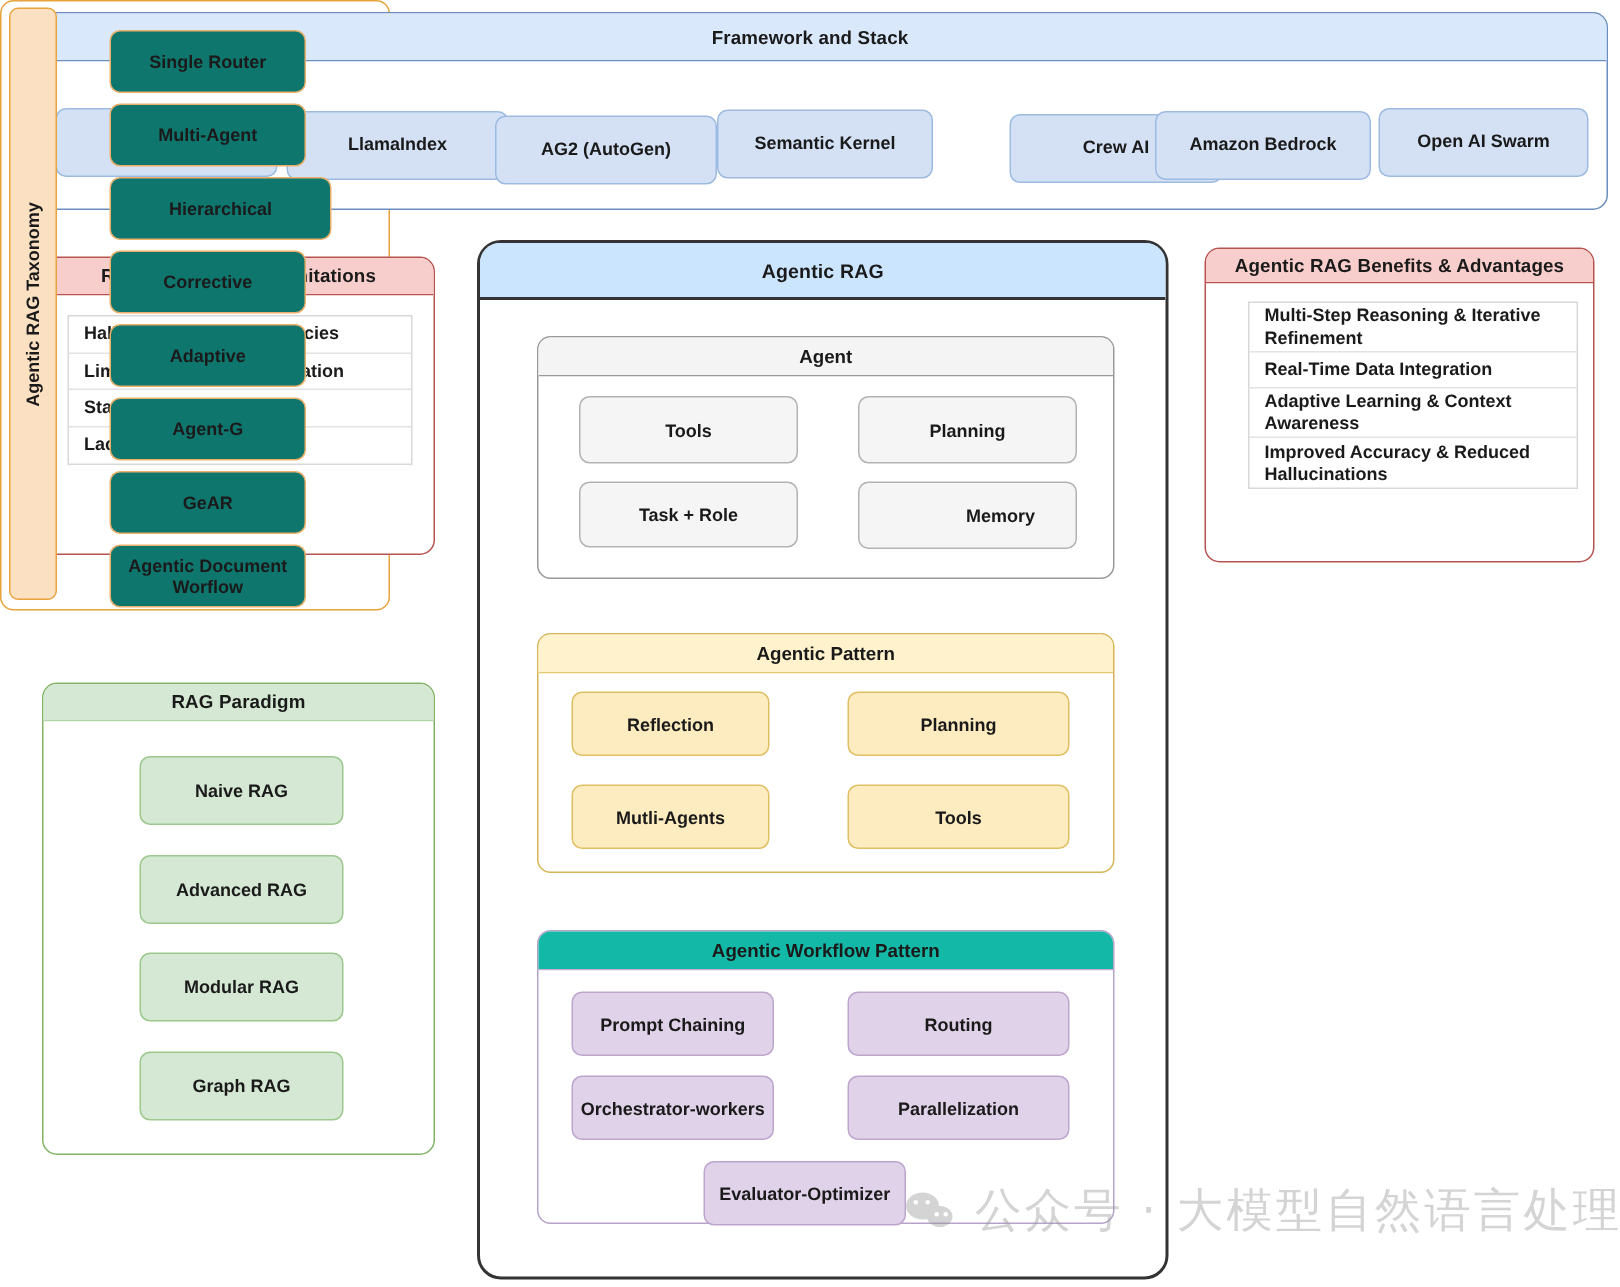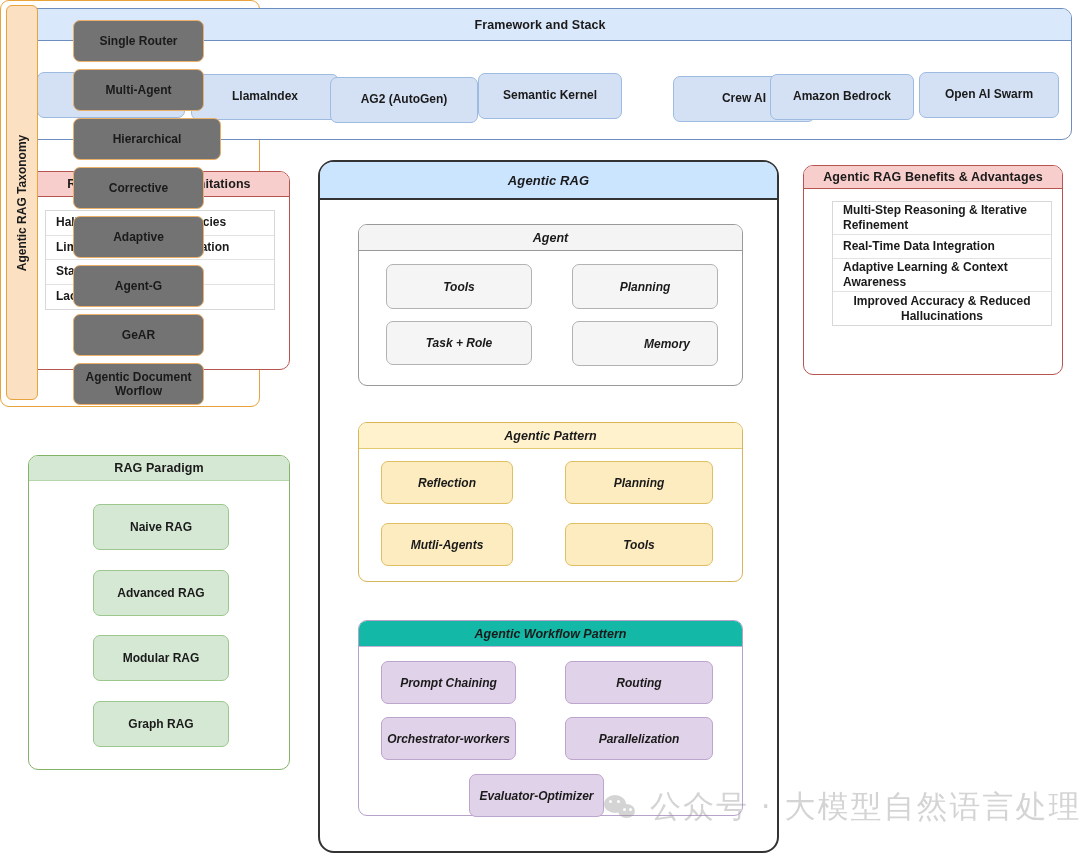--- a/index.html
+++ b/index.html
@@ -91,21 +91,20 @@
     display: flex; align-items: center; justify-content: center;
     font-size: 12px; font-weight: bold;
   }
 
   
   #agentic {
     left: 318px; top: 160px; width: 461px; height: 693px;
     border: 2.2px solid #333333;
     border-radius: 16px;
     background: #ffffff;
-    font-style: italic;
   }
   #agentic .panel-hd {
     height: 38px; background: #cce5ff;
     border-bottom: 2.2px solid #333333;
     border-top-left-radius: 13px; border-top-right-radius: 13px;
     font-size: 13px;
   }
 
   .sub {
     position: absolute; box-sizing: border-box;
@@ -169,21 +168,21 @@
   #tax-side span {
     position: absolute;
     left: 50%; top: 50%;
     transform: translate(-50%, -50%) rotate(180deg);
     writing-mode: vertical-rl;
     white-space: nowrap;
     font-size: 12px; font-weight: bold;
   }
   .chip-orange {
     position: absolute; box-sizing: border-box;
-    background: #737373;
+    background: #0f766e;
     border: 1.2px solid #eab06a;
     border-radius: 7px;
     display: flex; align-items: center; justify-content: center;
     text-align: center;
     font-size: 12px; font-weight: bold;
     line-height: 1.2;
   }
 
   
   #watermark {
@@ -344,21 +343,21 @@
   <div class="list-wrap" id="benefits-list" style="left:28px; top:35px; width:220px;">
       <div class="list-row" style="height: 33px;">
         <span>Multi-Step Reasoning &amp; Iterative Refinement</span>
       </div>
       <div class="list-row" style="height: 24px;">
         <span>Real-Time Data Integration</span>
       </div>
       <div class="list-row" style="height: 33px;">
         <span>Adaptive Learning &amp; Context Awareness</span>
       </div>
-      <div class="list-row" style="height: 33px; text-align: center;">
+      <div class="list-row" style="height: 33px;">
         <span>Improved Accuracy &amp; Reduced Hallucinations</span>
       </div>
     </div>
 </div>
 
 <div id="taxonomy">
   <div id="tax-side">
     <span>Agentic RAG Taxonomy</span>
   </div>
   <div id="taxonomy-boxes">

